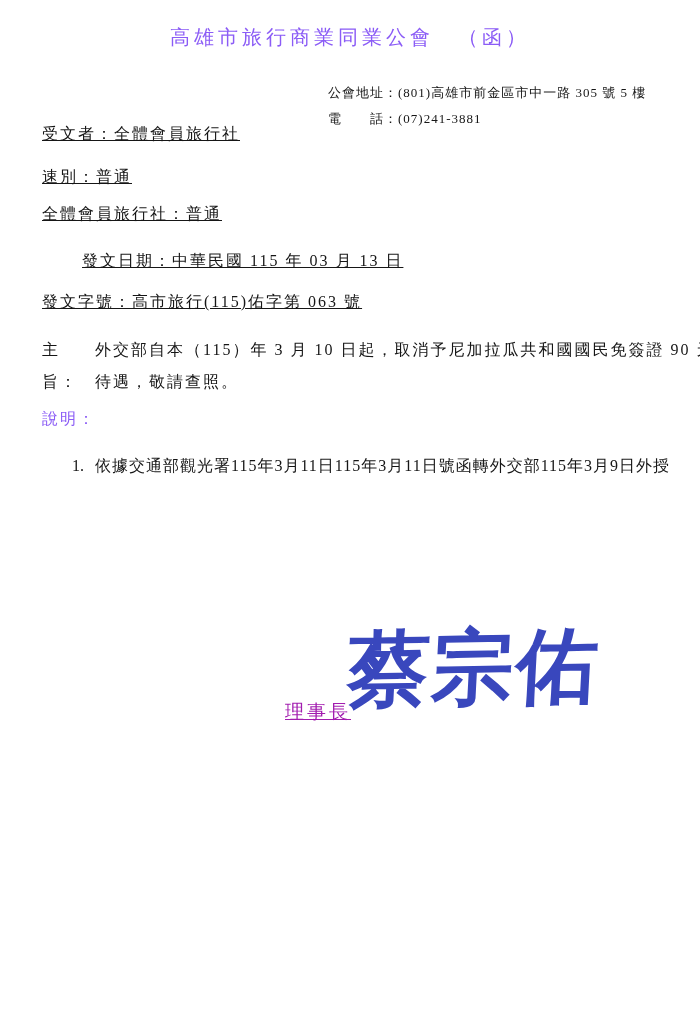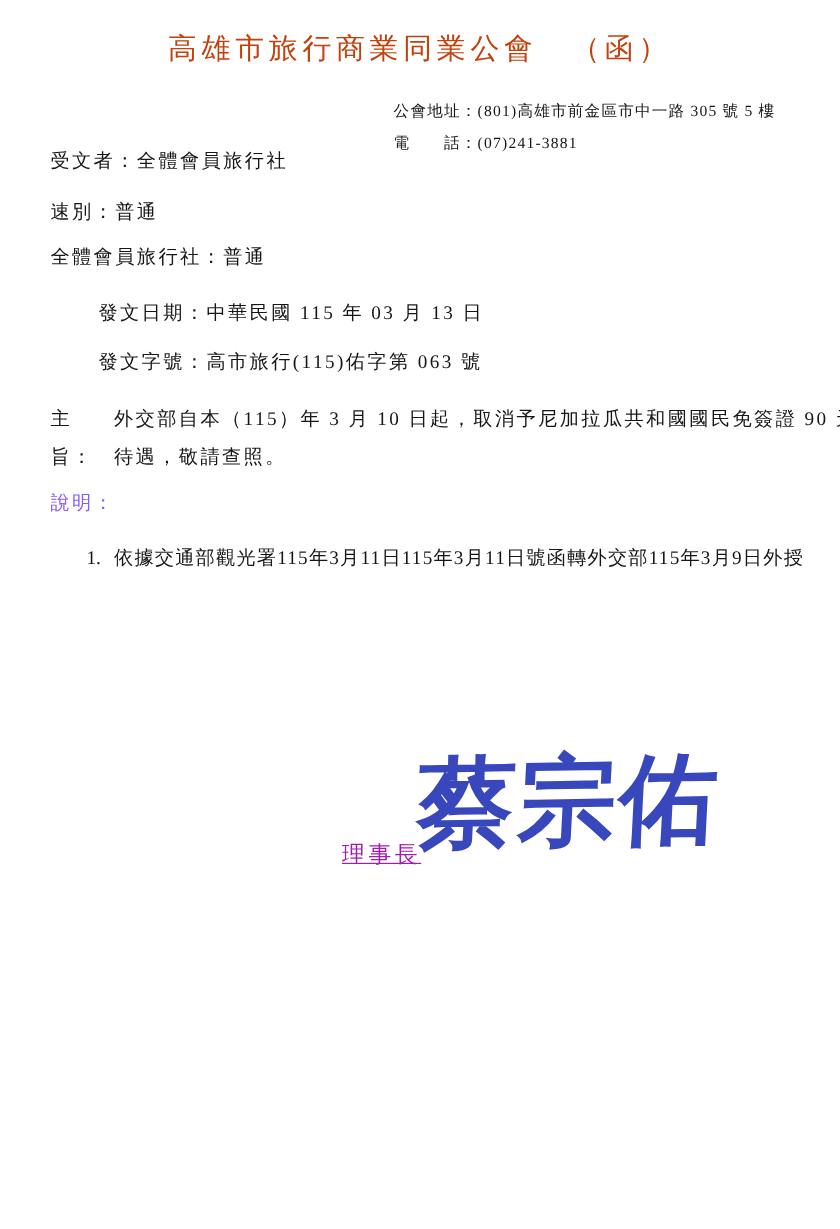--- a/index.html
+++ b/index.html
@@ -19,48 +19,49 @@
     position: absolute;
     inset: 0;
     background: #ffffff;
   }
   .doc-title {
     position: absolute;
     top: 24px;
     left: 0;
     width: 700px;
     text-align: center;
-    font-size: 24px;
+    font-size: 20px;
     letter-spacing: 4px;
     white-space: nowrap;
-    color: #c2410c;
+    color: #8b5cf6;
   }
   .letterhead-contact {
     position: absolute;
     left: 328px;
     top: 80px;
     font-size: 13px;
     line-height: 26px;
     letter-spacing: 1px;
     white-space: nowrap;
     color: #161616;
   }
   .field-line {
     position: absolute;
     left: 42px;
     font-size: 16px;
     letter-spacing: 2px;
     white-space: nowrap;
     color: #161616;
+    text-decoration: underline;
   }
   .f-recipient { top: 124px; }
   .f-speed     { top: 167px; }
   .f-security  { top: 204px; }
   .f-date      { top: 251px; margin-left: 40px; }
-  .f-number    { top: 292px; margin-left: 40px; }
+  .f-number    { top: 292px; }
   .subject-block {
     position: absolute;
     left: 42px;
     top: 334px;
     display: flex;
     align-items: flex-start;
     font-size: 16px;
     letter-spacing: 2px;
     color: #161616;
   }

